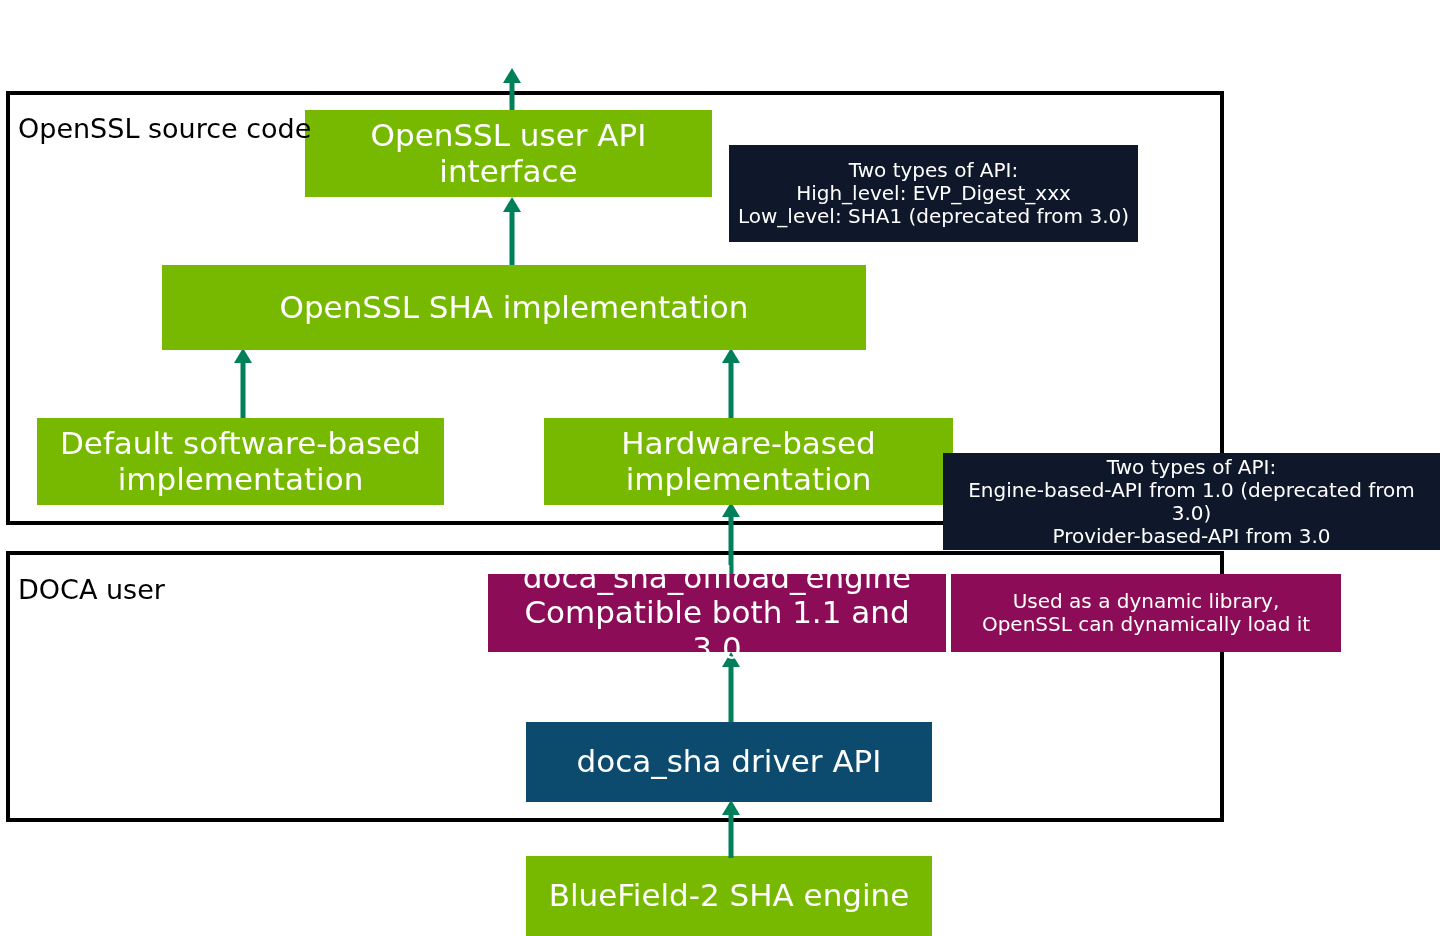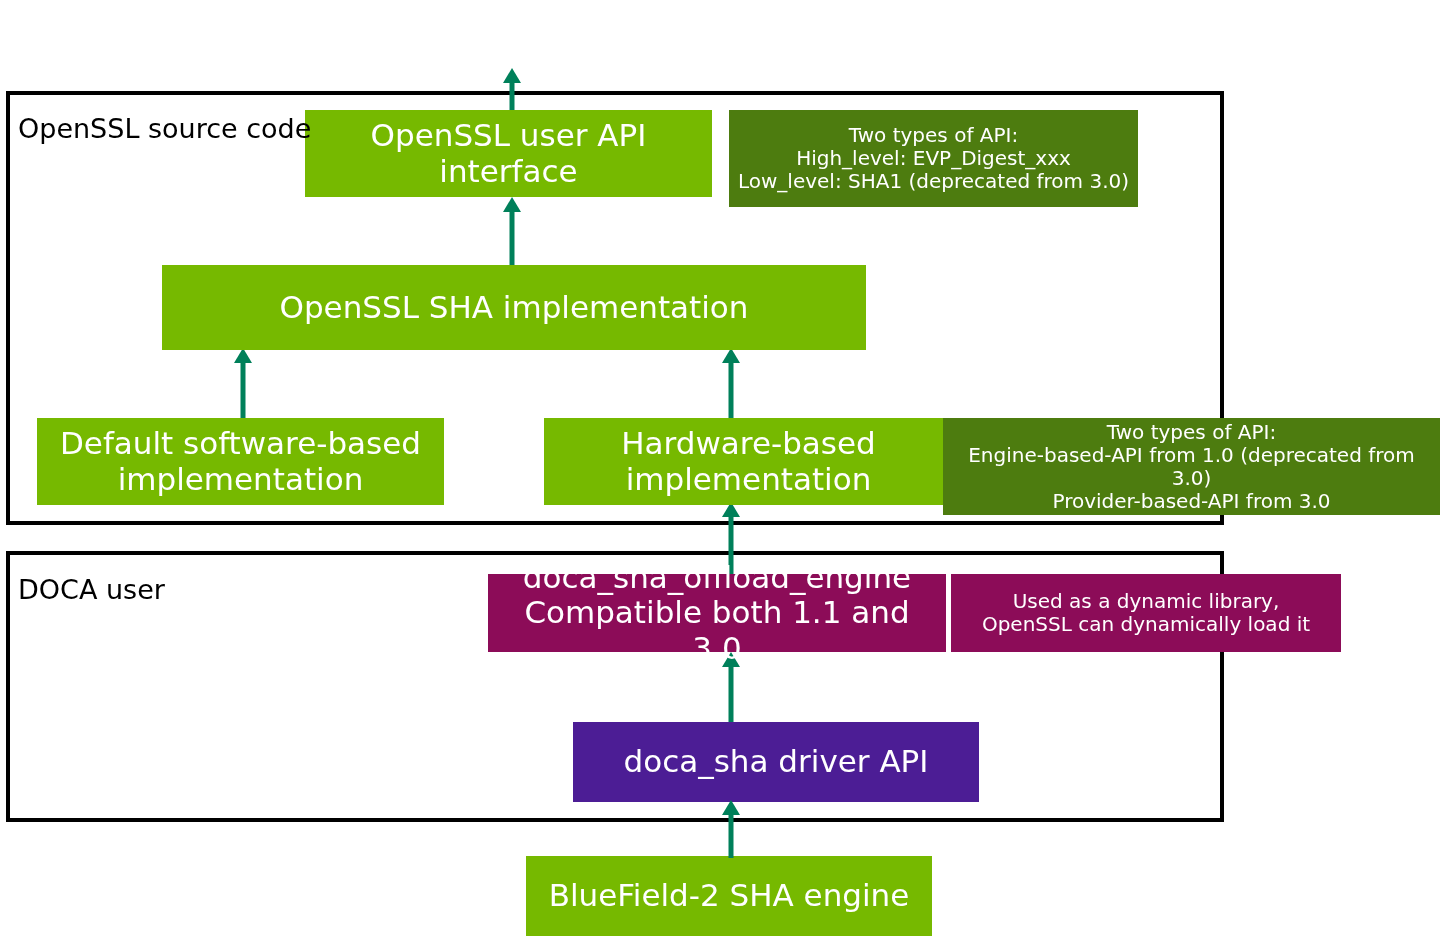--- a/index.html
+++ b/index.html
@@ -42,23 +42,23 @@
     justify-content: center;
     text-align: center;
     color: #ffffff;
     line-height: 1.15;
     padding: 2px 8px;
     z-index: 3;
   }
   .block .txt { display: block; white-space: pre-line; }
 
   .green  { background: #76b900; }
-  .teal   { background: #4d7c0f; }
+  .teal   { background: #0f172a; margin-top: 35px; }
   .magenta{ background: #8c0c58; }
-  .purple { background: #4c1d95; margin-left: 47px; }
+  .purple { background: #0c4a6e; }
 
   .big   { font-size: 31px; }
   .note  { font-size: 20px; }
 
   
   .arrow {
     position: absolute;
     z-index: 2;
   }
   .arrow .shaft {

